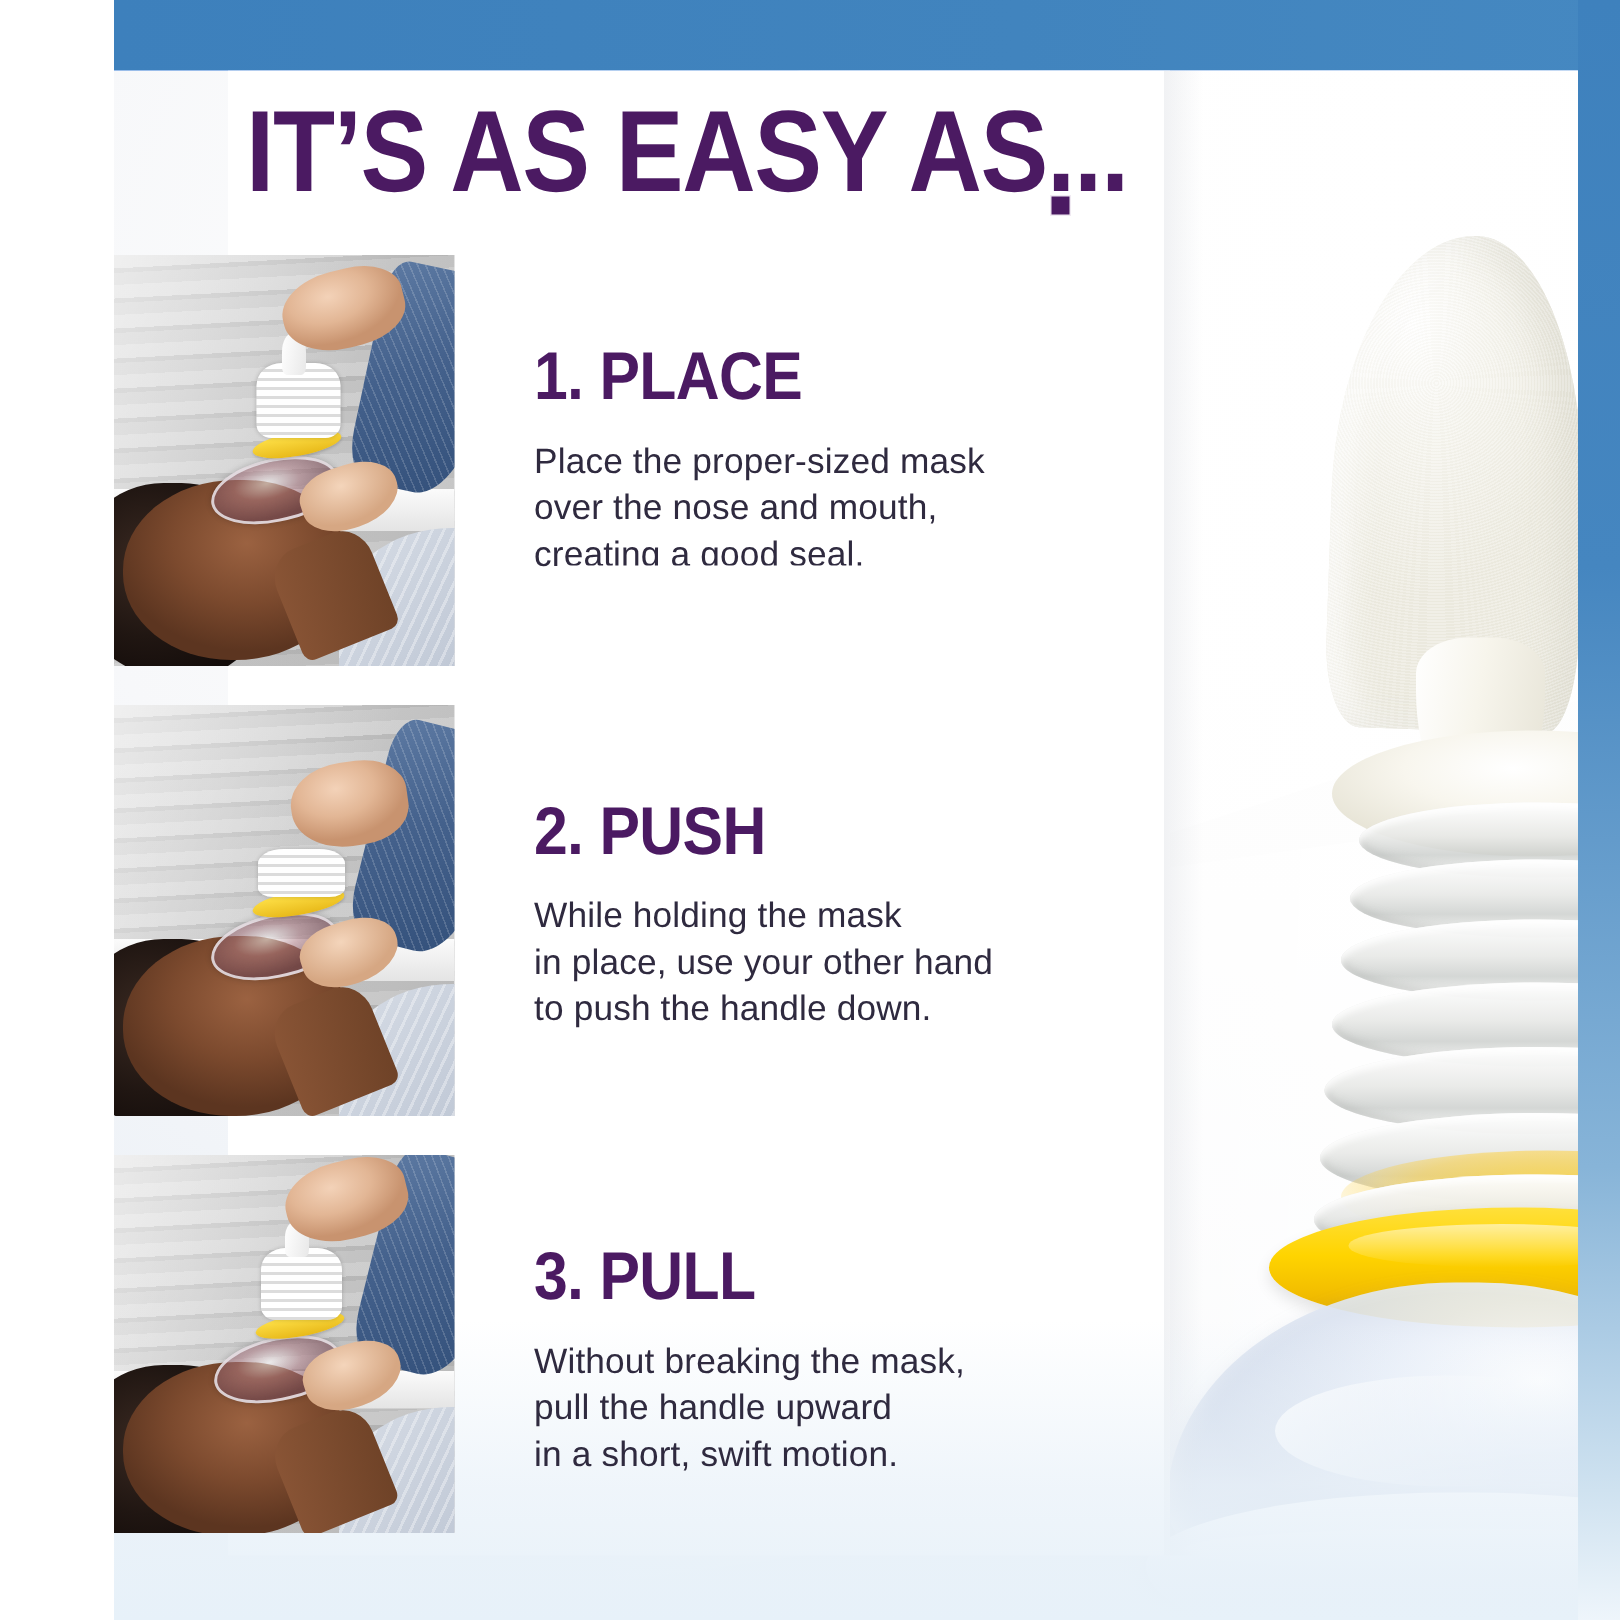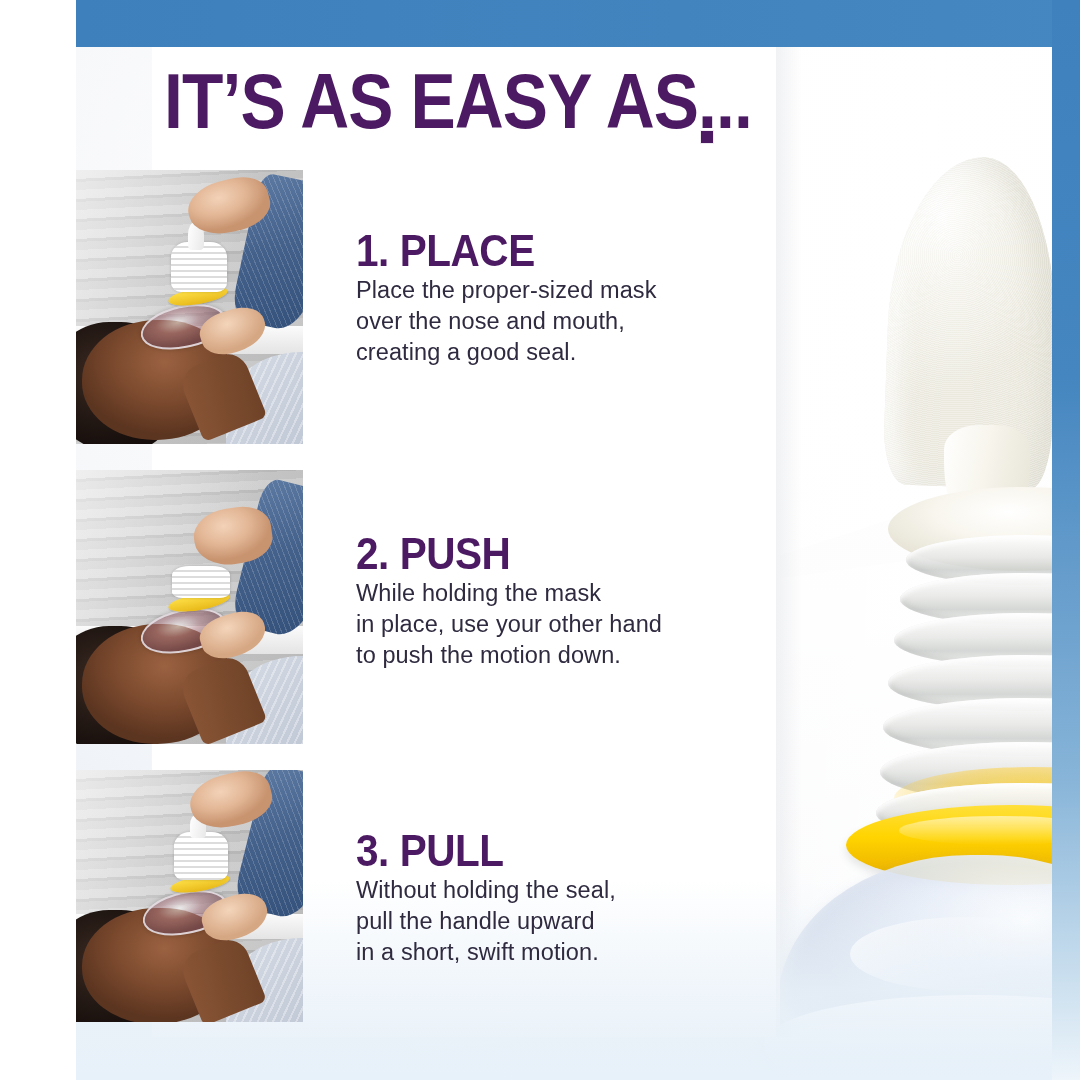--- a/index.html
+++ b/index.html
@@ -177,21 +177,21 @@
     font-weight:bold;
     font-size:45px;
     line-height:1.0;
     letter-spacing:-0.5px;
     color:#4b1a62;
     transform:scaleX(.9);
     transform-origin:left top;
     white-space:nowrap;
   }
   .step-body {
-    margin-top:2px;
+    margin-top:19px;
     font-size:23.5px;
     line-height:1.32;
     color:#2f2a3f;
     letter-spacing:.1px;
     white-space:pre-line;
   }
   #step-1 { top:228px; }
   #step-2 { top:531px; }
   #step-3 { top:828px; }
 
@@ -382,26 +382,26 @@
     <div class="step-title">1. PLACE</div>
     <div class="step-body">Place the proper-sized mask
 over the nose and mouth,
 creating a good seal.</div>
   </div>
 
   <div class="step" id="step-2">
     <div class="step-title">2. PUSH</div>
     <div class="step-body">While holding the mask
 in place, use your other hand
-to push the motion down.</div>
+to push the handle down.</div>
   </div>
 
   <div class="step" id="step-3">
     <div class="step-title">3. PULL</div>
-    <div class="step-body">Without holding the seal,
+    <div class="step-body">Without breaking the mask,
 pull the handle upward
 in a short, swift motion.</div>
   </div>
 
   <div id="white-overlay"></div>
 
   <div id="purple-marker"></div>
 
 </div>
 

